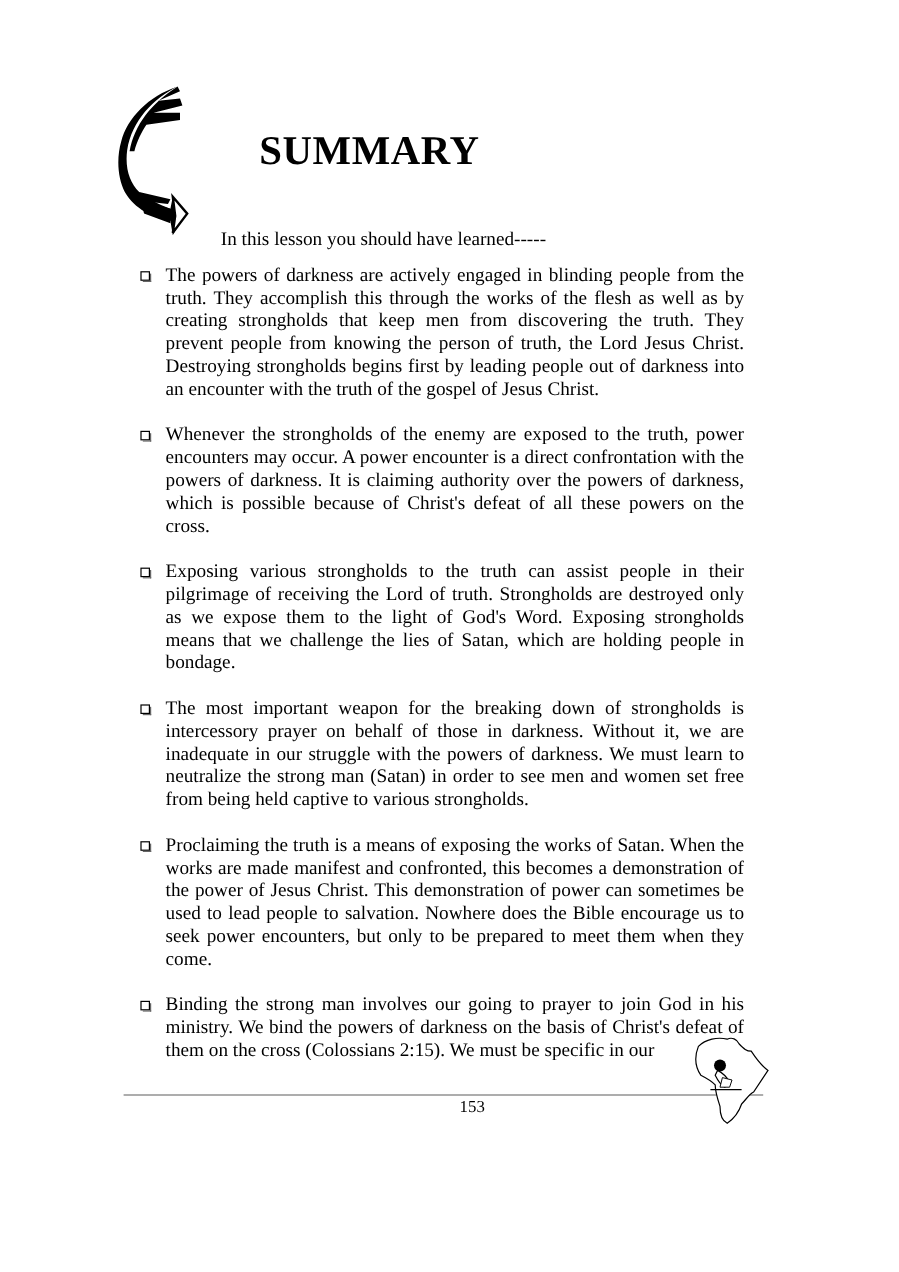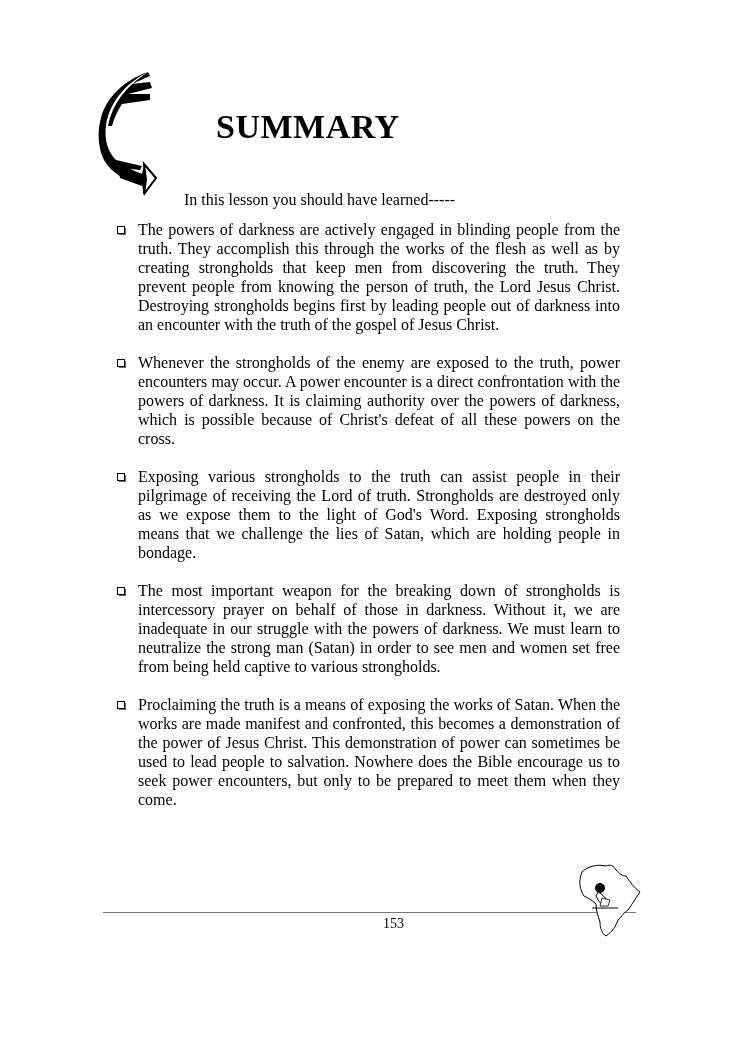--- a/index.html
+++ b/index.html
@@ -126,20 +126,24 @@
     <span>Exposing various strongholds to the truth can assist people in their pilgrimage of receiving the Lord of truth.  Strongholds are destroyed only as we expose them to the light of God's Word.  Exposing strongholds means that we challenge the lies of Satan, which are holding people in bondage.</span>
   </li>
   <li class="bullet">
     <span class="bullet-box"></span>
     <span>The most important weapon for the breaking down of strongholds is intercessory prayer on behalf of those in darkness.  Without it, we are inadequate in our struggle with the powers of darkness.  We must learn to neutralize the strong man (Satan) in order to see men and women set free from being held captive to various strongholds.</span>
   </li>
   <li class="bullet">
     <span class="bullet-box"></span>
     <span>Proclaiming the truth is a means of exposing the works of Satan.  When the works are made manifest and confronted, this becomes a demonstration of the power of Jesus Christ.  This demonstration of power can sometimes be used to lead people to salvation.  Nowhere does the Bible encourage us to seek power encounters, but only to be prepared to meet them when they come.</span>
   </li>
+  <li class="bullet last">
+    <span class="bullet-box"></span>
+    <span>Binding the strong man involves our going to prayer to join God in his ministry.  We bind the powers of darkness on the basis of Christ's defeat of them on the cross (Colossians 2:15).  We must be specific in our</span>
+  </li>
 </ul>
 
 <div class="footer-rule"></div>
 <div class="page-number">153</div>
 
 <svg class="africa-logo" viewBox="0 0 64 78">
   <rect x="0" y="0" width="64" height="78" fill="none"></rect>
   <path d="M4 10 C10 4 20 2 28 4 C32 2 36 4 38 8 C42 12 44 14 48 14 C52 20 56 26 62 30 C58 36 54 42 50 48 C46 50 44 54 40 58 C38 64 34 70 28 74 C24 72 22 66 22 60 C20 54 18 48 18 42 C14 38 10 36 6 34 C2 28 0 20 4 10 Z" fill="#fff" stroke="#000" stroke-width="1"></path>
   <circle cx="22" cy="26" r="5" fill="#000"></circle>
   <path d="M20 30 C24 32 28 36 30 40 L26 44 C22 42 20 38 18 34 Z" fill="#fff" stroke="#000" stroke-width="1"></path>

